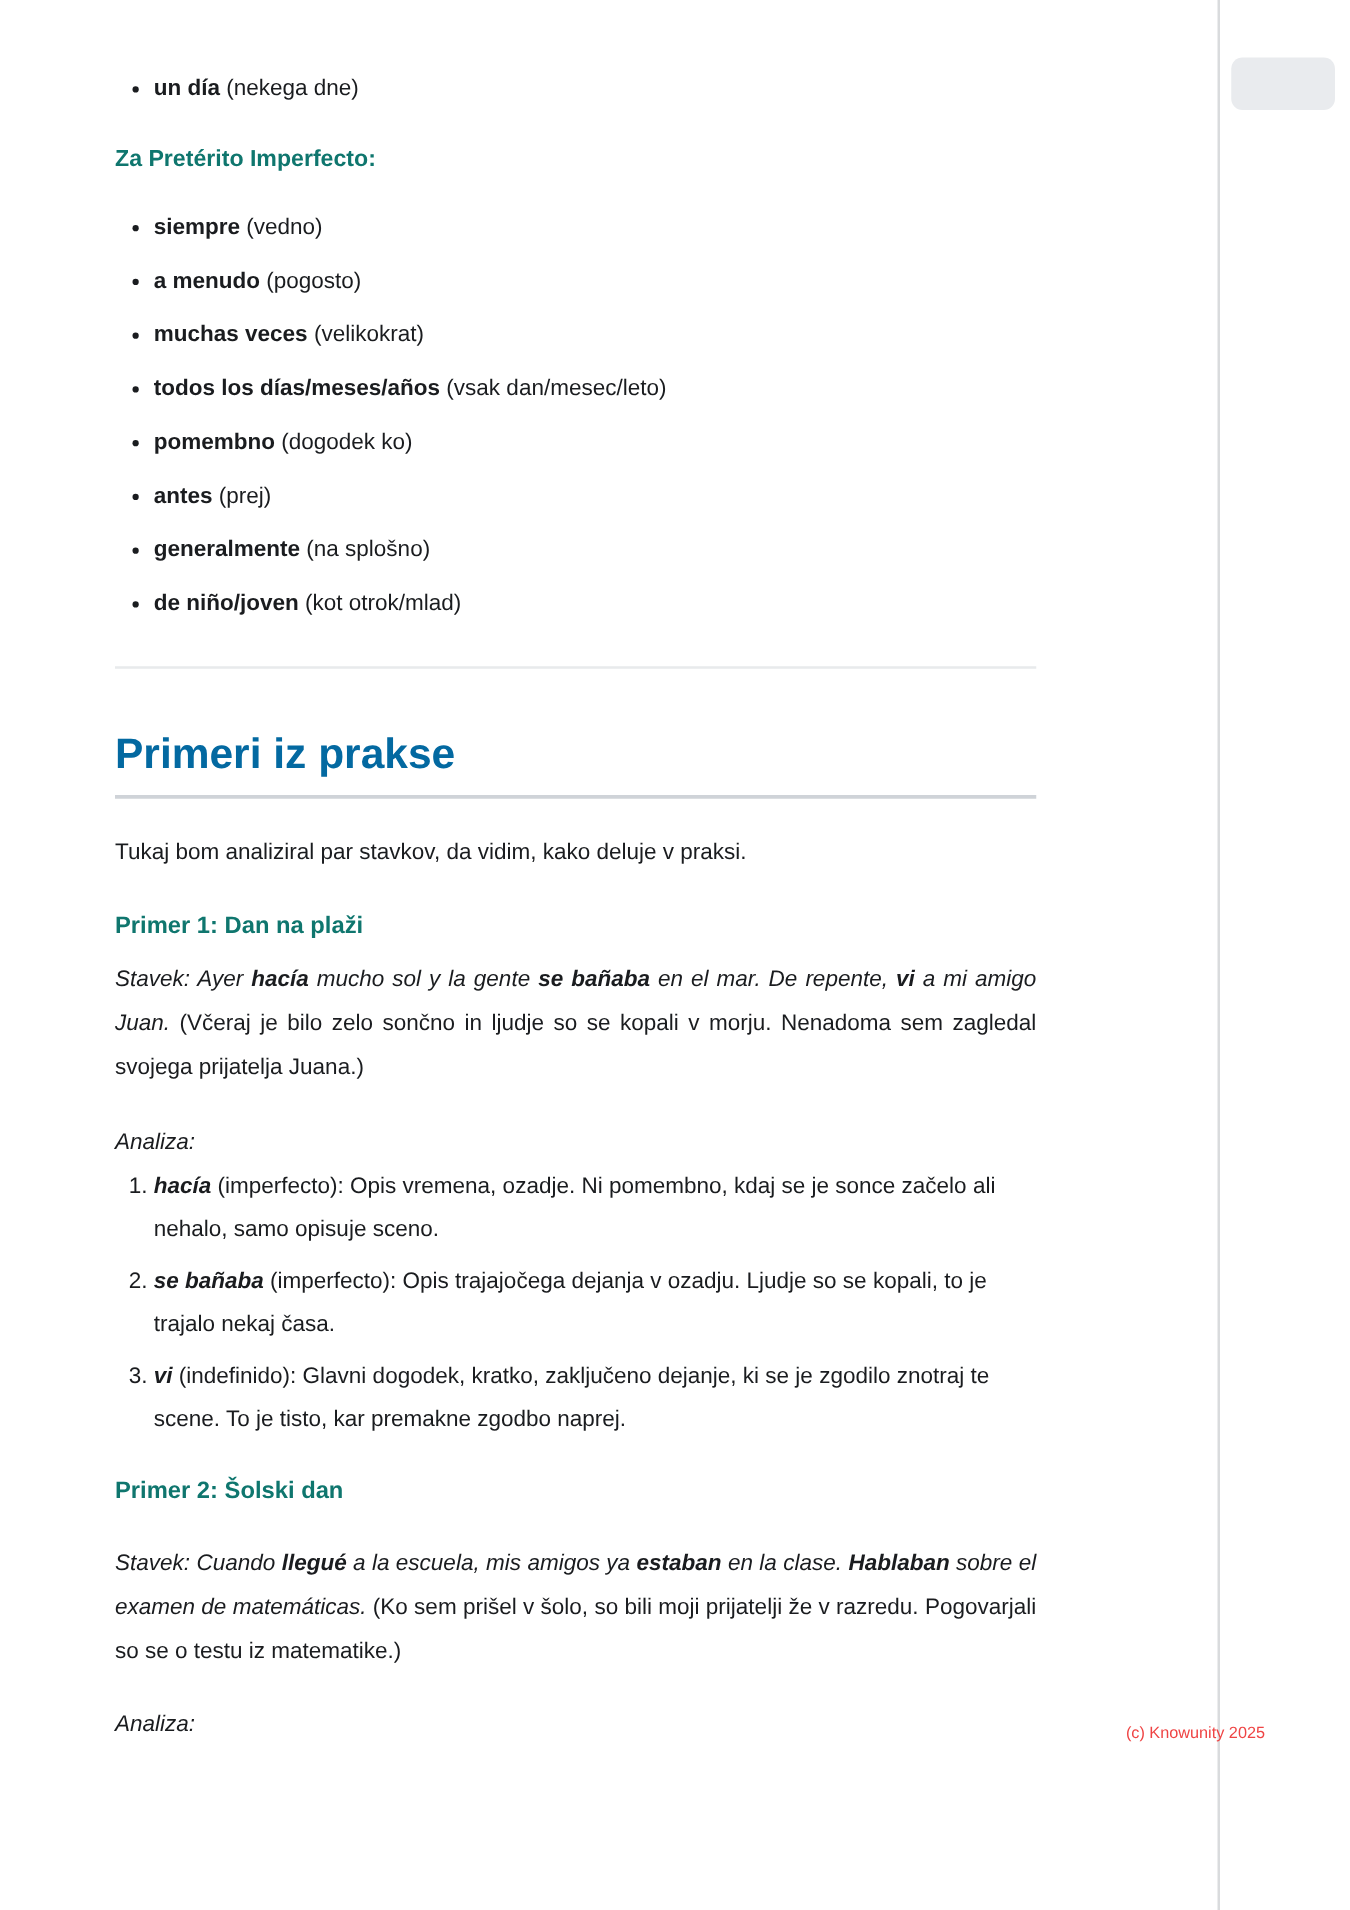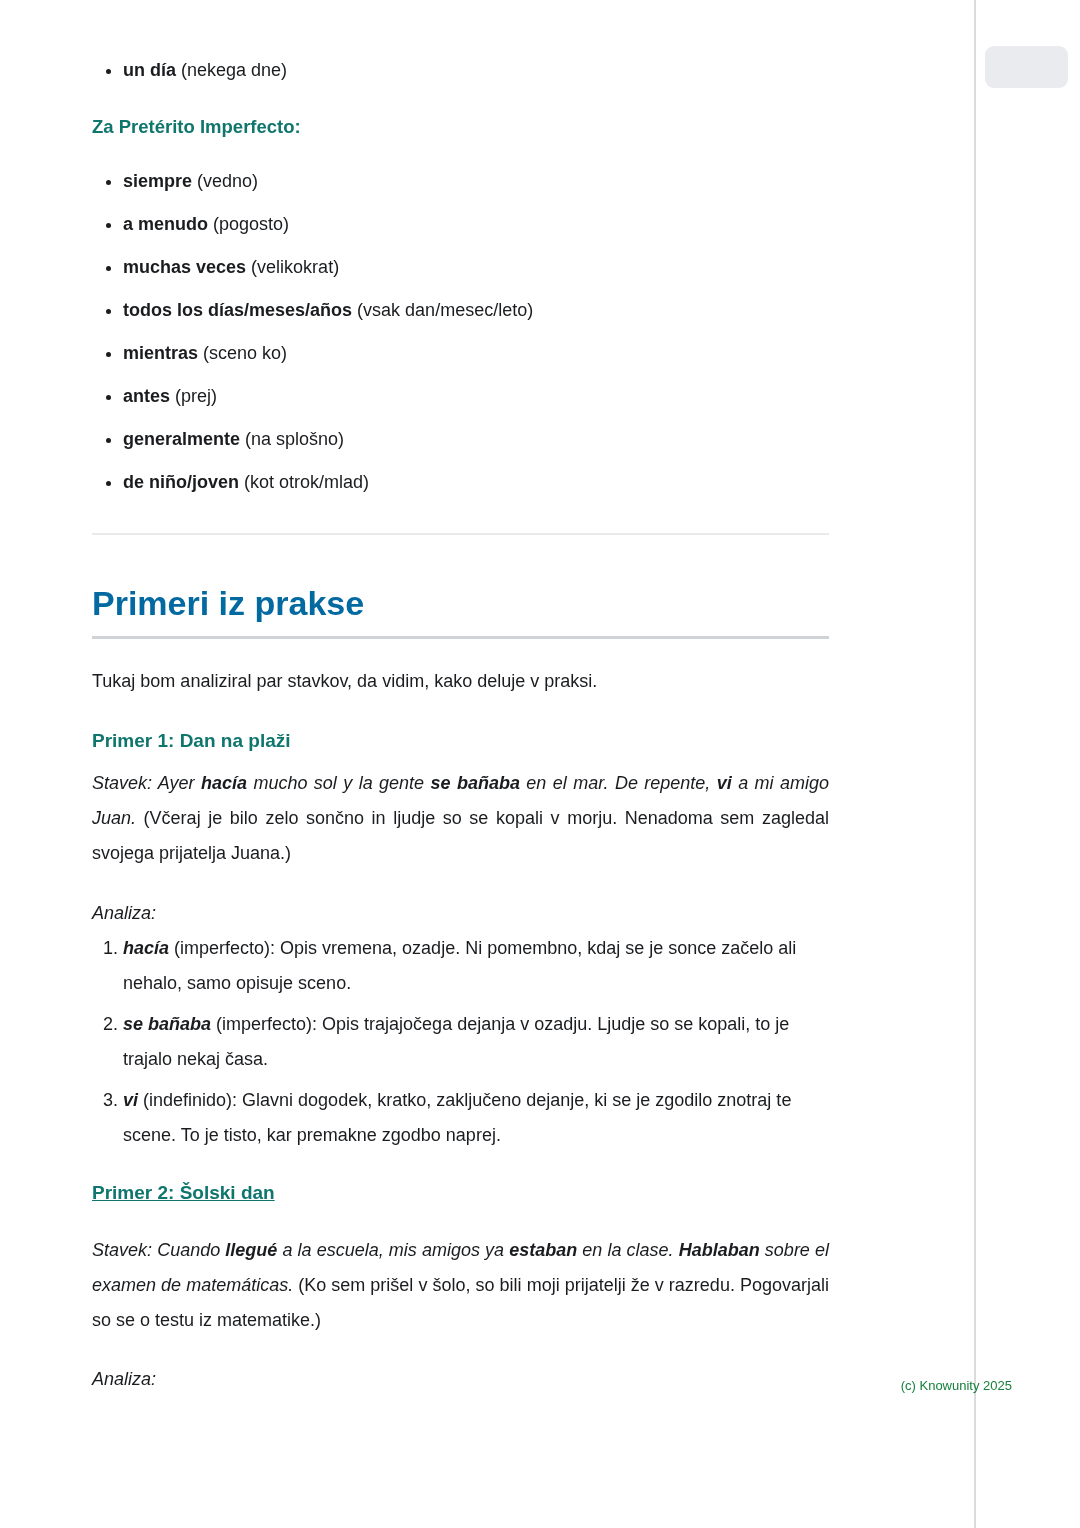--- a/index.html
+++ b/index.html
@@ -63,42 +63,42 @@
     position: absolute; left: 974px; top: 0;
     width: 2px; height: 1528px; background: #d9dbdd;
   }
   .scrollbar-thumb {
     position: absolute; left: 985px; top: 46px;
     width: 83px; height: 42px;
     background: #e9ebee; border-radius: 9px;
   }
   .footer-credit {
     position: absolute; top: 1378px; right: 68px;
-    font-size: 13px; color: #15803d; line-height: 16px;
+    font-size: 13px; color: #ef4444; line-height: 16px;
   }
 </style>
 </head>
 <body>
 
 <div class="page">
 
   <div class="content">
 
     <ul class="term-list">
       <li><span class="term">un día</span> <span>(nekega dne)</span></li>
     </ul>
 
     <h3 class="bold-heading">Za Pretérito Imperfecto:</h3>
 
     <ul class="term-list" style="margin-top:23px;">
       <li><span class="term">siempre</span> <span>(vedno)</span></li>
       <li><span class="term">a menudo</span> <span>(pogosto)</span></li>
       <li><span class="term">muchas veces</span> <span>(velikokrat)</span></li>
       <li><span class="term">todos los días/meses/años</span> <span>(vsak dan/mesec/leto)</span></li>
-      <li><span class="term">mientras</span> <span>(sceno ko)</span></li>
+      <li><span class="term">pomembno</span> <span>(dogodek ko)</span></li>
       <li><span class="term">antes</span> <span>(prej)</span></li>
       <li><span class="term">generalmente</span> <span>(na splošno)</span></li>
       <li><span class="term">de niño/joven</span> <span>(kot otrok/mlad)</span></li>
     </ul>
 
     <hr class="rule">
 
     <h1 class="section-title">Primeri iz prakse</h1>
 
     <p class="body-text">Tukaj bom analiziral par stavkov, da vidim, kako deluje v praksi.</p>
@@ -108,21 +108,21 @@
     <p class="body-text sentence"><span style="font-style: italic;">Stavek: Ayer </span><span style="font-weight: 700; font-style: italic;">hacía</span><span style="font-style: italic;"> mucho sol y la gente </span><span style="font-weight: 700; font-style: italic;">se bañaba</span><span style="font-style: italic;"> en el mar. De repente, </span><span style="font-weight: 700; font-style: italic;">vi</span><span style="font-style: italic;"> a mi amigo Juan. </span><span>(Včeraj je bilo zelo sončno in ljudje so se kopali v morju. Nenadoma sem zagledal svojega prijatelja Juana.)</span></p>
 
     <p class="body-text italic">Analiza:</p>
 
     <ol class="analysis-list">
       <li><span style="font-weight: 700; font-style: italic;">hacía</span><span> (imperfecto): Opis vremena, ozadje. Ni pomembno, kdaj se je sonce začelo ali nehalo, samo opisuje sceno.</span></li>
       <li><span style="font-weight: 700; font-style: italic;">se bañaba</span><span> (imperfecto): Opis trajajočega dejanja v ozadju. Ljudje so se kopali, to je trajalo nekaj časa.</span></li>
       <li><span style="font-weight: 700; font-style: italic;">vi</span><span> (indefinido): Glavni dogodek, kratko, zaključeno dejanje, ki se je zgodilo znotraj te scene. To je tisto, kar premakne zgodbo naprej.</span></li>
     </ol>
 
-    <h4 class="subheading" style="margin-top:26px;text-decoration:underline;">Primer 2: Šolski dan</h4>
+    <h4 class="subheading" style="margin-top:26px;">Primer 2: Šolski dan</h4>
 
     <p class="body-text sentence" style="margin-top:26px;"><span style="font-style: italic;">Stavek: Cuando </span><span style="font-weight: 700; font-style: italic;">llegué</span><span style="font-style: italic;"> a la escuela, mis amigos ya </span><span style="font-weight: 700; font-style: italic;">estaban</span><span style="font-style: italic;"> en la clase. </span><span style="font-weight: 700; font-style: italic;">Hablaban</span><span style="font-style: italic;"> sobre el examen de matemáticas. </span><span>(Ko sem prišel v šolo, so bili moji prijatelji že v razredu. Pogovarjali so se o testu iz matematike.)</span></p>
 
     <p class="body-text italic" style="margin-top:24px;">Analiza:</p>
 
   </div>
 
   <div class="right-border"></div>
   <div class="scrollbar-thumb"></div>
 

